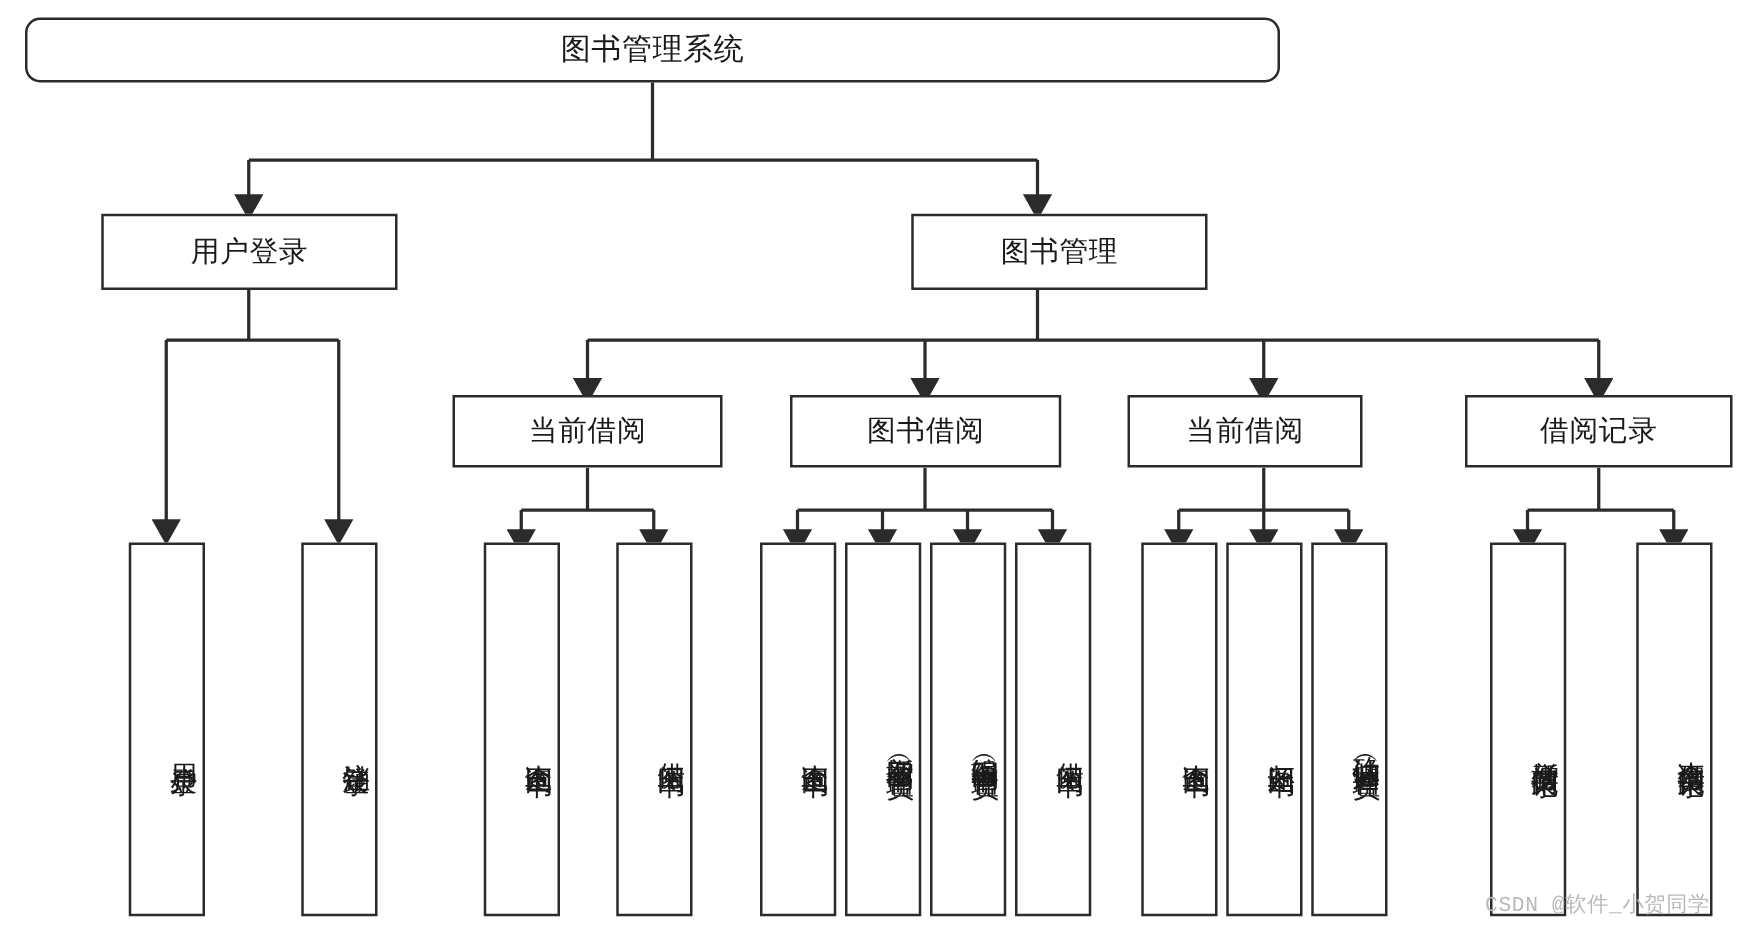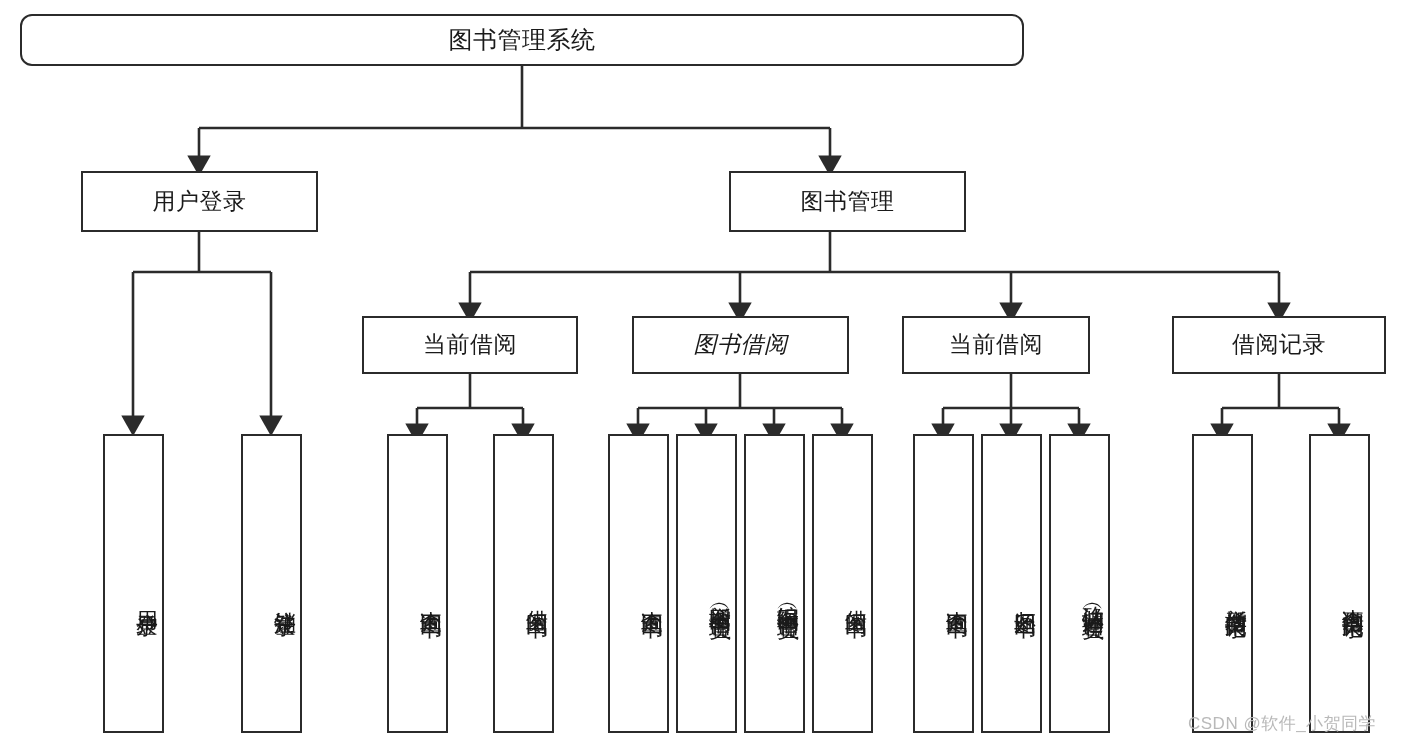--- a/index.html
+++ b/index.html
@@ -58,21 +58,21 @@
     white-space: nowrap;
   }
   .watermark {
     position: absolute;
     left: 1188px;
     top: 712px;
     font-size: 17px;
     color: #b9b9b9;
     letter-spacing: 0.5px;
     white-space: nowrap;
-    font-family: Liberation Sans, sans-serif;
+    font-family: Liberation Mono, monospace;
   }
 </style>
 </head>
 <body>
 
 <div id="canvas">
 
   <svg class="edges" viewBox="0 0 1405 747" xmlns="http://www.w3.org/2000/svg">
     <defs>
       <marker id="arrow" markerWidth="9" markerHeight="9" refX="1" refY="4.5" orient="auto" markerUnits="strokeWidth">
@@ -134,21 +134,21 @@
   </div>
 
   <div class="node horiz" style="left:712px; top:171px; width:237px; height:61px;margin-left:17px;">
     <span>图书管理</span>
   </div>
 
   <div class="node horiz" style="left:362px; top:316px; width:216px; height:58px;">
     <span>当前借阅</span>
   </div>
 
-  <div class="node horiz" style="left:632px; top:316px; width:217px; height:58px;font-style:italic;">
+  <div class="node horiz" style="left:632px; top:316px; width:217px; height:58px;">
     <span>图书借阅</span>
   </div>
 
   <div class="node horiz" style="left:902px; top:316px; width:188px; height:58px;">
     <span>当前借阅</span>
   </div>
 
   <div class="node horiz" style="left:1172px; top:316px; width:214px; height:58px;">
     <span>借阅记录</span>
   </div>

